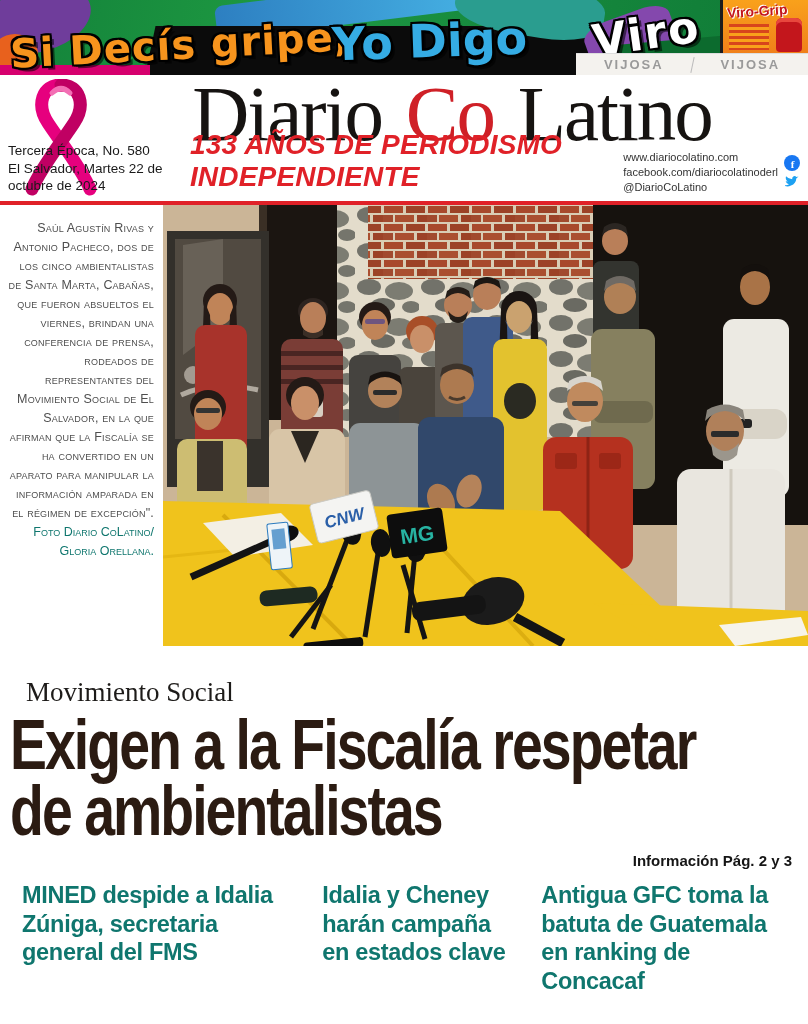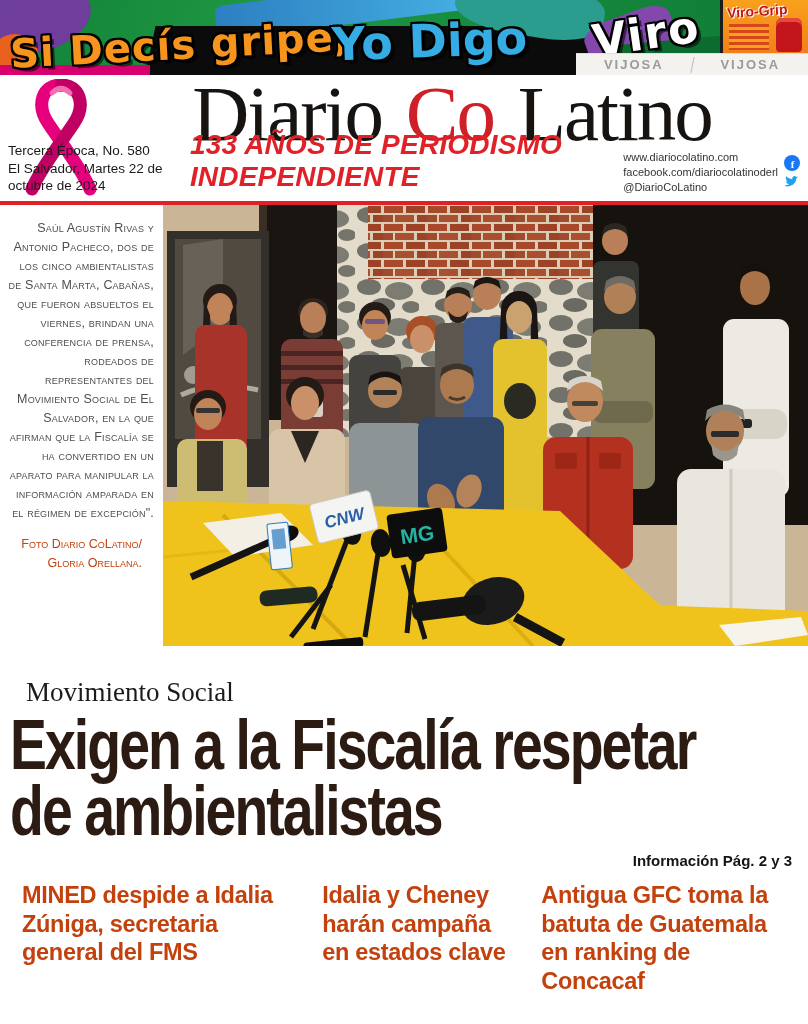--- a/index.html
+++ b/index.html
@@ -42,35 +42,35 @@
   .slogan{font-size:28px;font-weight:bold;font-style:italic;color:#e02128;letter-spacing:.2px;padding-bottom:2px;}
   .social{display:flex;align-items:center;gap:6px;}
   .social .txt{text-align:left;font-size:11px;line-height:1.35;color:#333;}
   .social .icons{display:flex;flex-direction:column;gap:3px;}
   .redrule{height:4px;background:#e02128;}
 
   
   .photorow{display:flex;height:441px;background:#fff;}
   .captioncol{width:177px;box-sizing:border-box;padding:14px 9px 0 6px;text-align:right;}
   .caption{font-size:12.5px;line-height:1.52;color:#4e4e4e;font-variant:small-caps;letter-spacing:.2px;margin:0;}
-  .credit{font-size:12.5px;line-height:1.5;color:#c2410c;font-variant:small-caps;margin:12px;}
+  .credit{font-size:12.5px;line-height:1.5;color:#0f766e;font-variant:small-caps;margin:0;}
   .photoframe{width:645px;height:441px;position:relative;background:#cbb597;}
   .photoframe svg{display:block;}
 
   
   .sectionlabel{font-family:"Liberation Serif",serif;font-size:27px;color:#1d1b19;padding:6px 0 0 26px;margin-top:25px;}
   .headline{padding:4px 0 0 10px;color:#2b1b12;font-weight:bold;}
   .hl{display:inline-block;font-size:71px;line-height:.93;letter-spacing:-2.5px;transform:scaleX(.78);transform-origin:0 50%;white-space:nowrap;}
   .hlrow{height:66px;}
   .pagesref{text-align:right;padding:8px 16px 0 0;font-weight:bold;font-size:15px;color:#151515;}
 
   
   .teasers{display:grid;grid-template-columns:1.14fr .8fr 1fr;gap:28px;padding:12px 28px 0 22px;}
   .teaser{display:flex;flex-direction:column;justify-content:space-between;min-height:102px;}
-  .teasertitle{font-size:23.5px;font-weight:bold;color:#c2410c;line-height:1.22;letter-spacing:-.3px;}
+  .teasertitle{font-size:23.5px;font-weight:bold;color:#0f766e;line-height:1.22;letter-spacing:-.3px;}
 </style>
 </head>
 <body>
 
 <div class="banner">
   <div class="blob purple"></div>
   <div class="blob orangedot"></div>
   <div class="blob bluebar"></div>
   <div class="blob black"></div>
   <div class="blob teal"></div>

